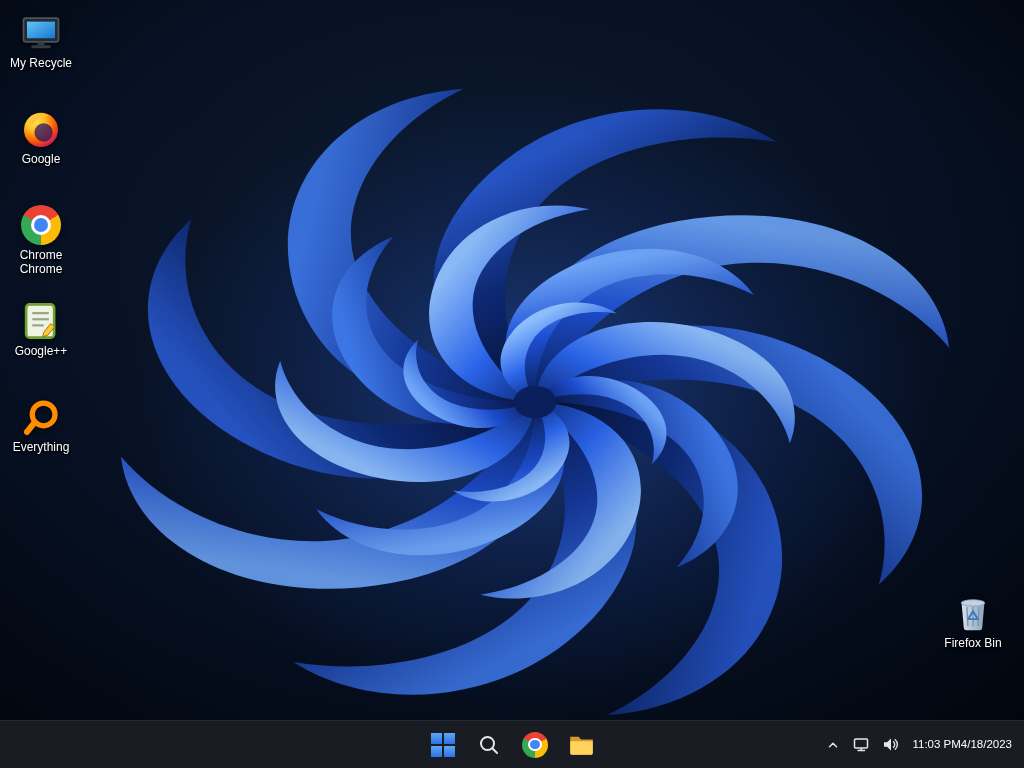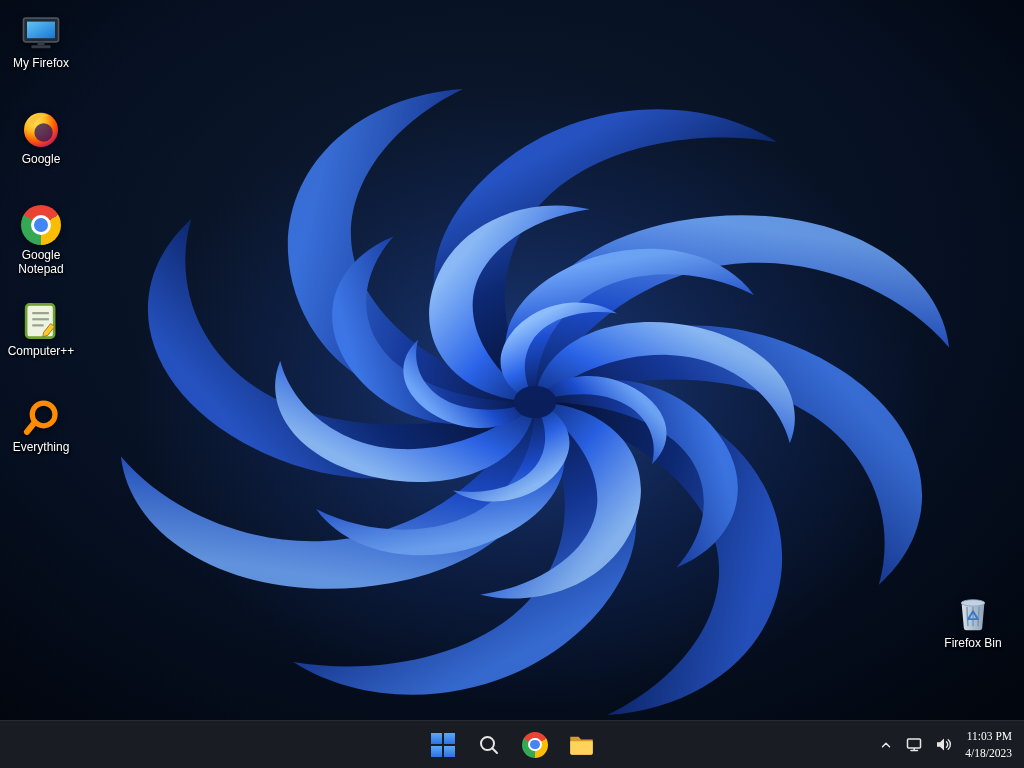--- a/index.html
+++ b/index.html
@@ -22,23 +22,23 @@
   
   .taskbar{position:absolute;left:0;right:0;bottom:0;height:48px;background:#191c22;
     border-top:1px solid rgba(255,255,255,.06);}
   .tb-center{position:absolute;left:50%;top:0;height:100%;transform:translateX(-50%);
     display:flex;align-items:center;gap:6px;}
   .tb-btn{width:40px;height:40px;border:none;background:transparent;border-radius:5px;
     display:flex;align-items:center;justify-content:center;cursor:pointer;}
   .tb-right{position:absolute;right:4px;top:0;height:100%;display:flex;align-items:center;gap:2px;}
   .tray-btn{height:40px;min-width:26px;border:none;background:transparent;border-radius:5px;
     display:flex;align-items:center;justify-content:center;padding:0 5px;cursor:pointer;}
-  .clock{display:flex;flex-direction:column;align-items:flex-end;justify-content:center;
+  .clock{display:flex;flex-direction:row;align-items:flex-end;justify-content:center;
     color:#fff;font-size:11.5px;line-height:1.4;padding:2px 8px 2px 6px;border:none;
-    background:transparent;font-family:Liberation Serif, serif;border-radius:5px;cursor:pointer;}
+    background:transparent;font-family:Liberation Sans, sans-serif;border-radius:5px;cursor:pointer;}
 
   
   .chrome-ball{width:26px;height:26px;border-radius:50%;position:relative;flex:0 0 auto;
     background:conic-gradient(from -60deg,#ea4335 0 120deg,#fbbc05 0 240deg,#34a853 0 360deg);}
   .chrome-ball::before{content:"";position:absolute;inset:24%;background:#fff;border-radius:50%;}
   .chrome-ball::after{content:"";position:absolute;inset:32%;background:#4285f4;border-radius:50%;}
   .chrome-ball.lg{width:40px;height:40px;}
 </style>
 </head>
 <body>
@@ -133,21 +133,21 @@
             <stop offset="0%" stop-color="#62c4f5"></stop>
                 <stop offset="100%" stop-color="#1976d2"></stop>
           </linearGradient>
             </defs>
           <rect x="4" y="7" width="40" height="27" rx="2.5" fill="#232a31" stroke="#49545e" stroke-width="2"></rect>
           <rect x="8" y="11" width="32" height="19" fill="url(#pcScreen)"></rect>
           <rect x="20" y="34" width="8" height="4" fill="#333c44"></rect>
           <rect x="13" y="38" width="22" height="3.5" rx="1.2" fill="#333c44"></rect>
         </svg>
       </div>
-      <div class="ico-label">My Firefox</div>
+      <div class="ico-label">My Recycle</div>
     </div>
 
     <div class="desk-icon">
       <div class="ico">
         <svg viewBox="0 0 48 48">
           <defs>
             <radialGradient id="fxOuter" cx="32%" cy="24%" r="90%">
               <stop offset="0%" stop-color="#ffe558"></stop>
               <stop offset="35%" stop-color="#ffb81f"></stop>
               <stop offset="65%" stop-color="#ff5a00"></stop>
@@ -159,34 +159,34 @@
           <path d="M10,16 C14,8 24,5 33,9 C26,9 19,12 15,19 Z" fill="#ffc23d"></path>
         </svg>
       </div>
       <div class="ico-label">Google</div>
     </div>
 
     <div class="desk-icon">
       <div class="ico">
         <div class="chrome-ball lg"></div>
       </div>
-      <div class="ico-label">Google Notepad</div>
+      <div class="ico-label">Chrome Chrome</div>
     </div>
 
     <div class="desk-icon">
       <div class="ico">
         <svg viewBox="0 0 48 48">
           <rect x="7" y="5" width="32" height="38" rx="4" fill="#eef3e2" stroke="#6ea32f" stroke-width="3"></rect>
           <line x1="14" y1="15" x2="33" y2="15" stroke="#9aa28c" stroke-width="2.5"></line>
           <line x1="14" y1="22" x2="33" y2="22" stroke="#9aa28c" stroke-width="2.5"></line>
           <line x1="14" y1="29" x2="27" y2="29" stroke="#9aa28c" stroke-width="2.5"></line>
           <path d="M27,37 l8,-10 l4.5,3.5 l-8,10 l-5.5,1.5 Z" fill="#ffca28" stroke="#8a6d1d" stroke-width="1"></path>
         </svg>
       </div>
-      <div class="ico-label">Computer++</div>
+      <div class="ico-label">Google++</div>
     </div>
 
     <div class="desk-icon">
       <div class="ico">
         <svg viewBox="0 0 48 48">
           <circle cx="27" cy="21" r="13" fill="none" stroke="#ff8c00" stroke-width="6"></circle>
           <path d="M16.5,30.5 L8,41" stroke="#ff8c00" stroke-width="7" stroke-linecap="round"></path>
         </svg>
       </div>
       <div class="ico-label">Everything</div>

